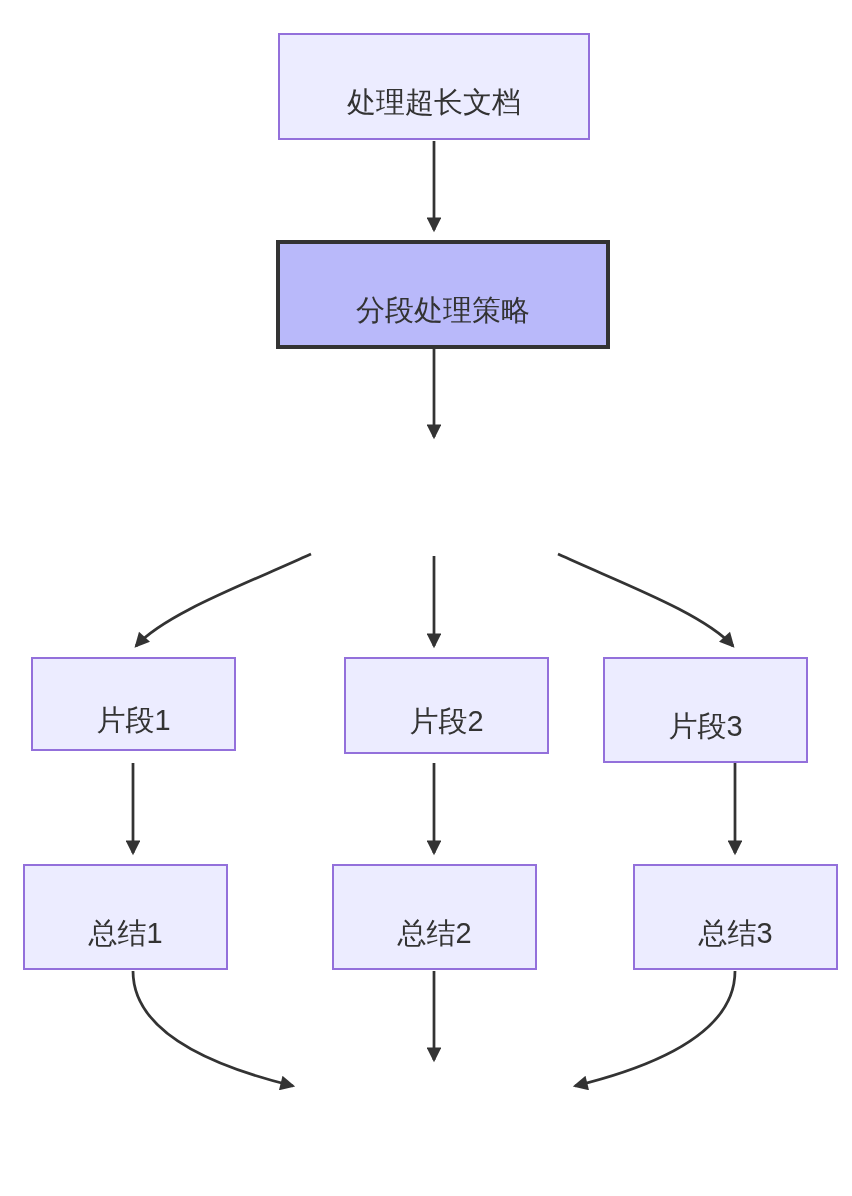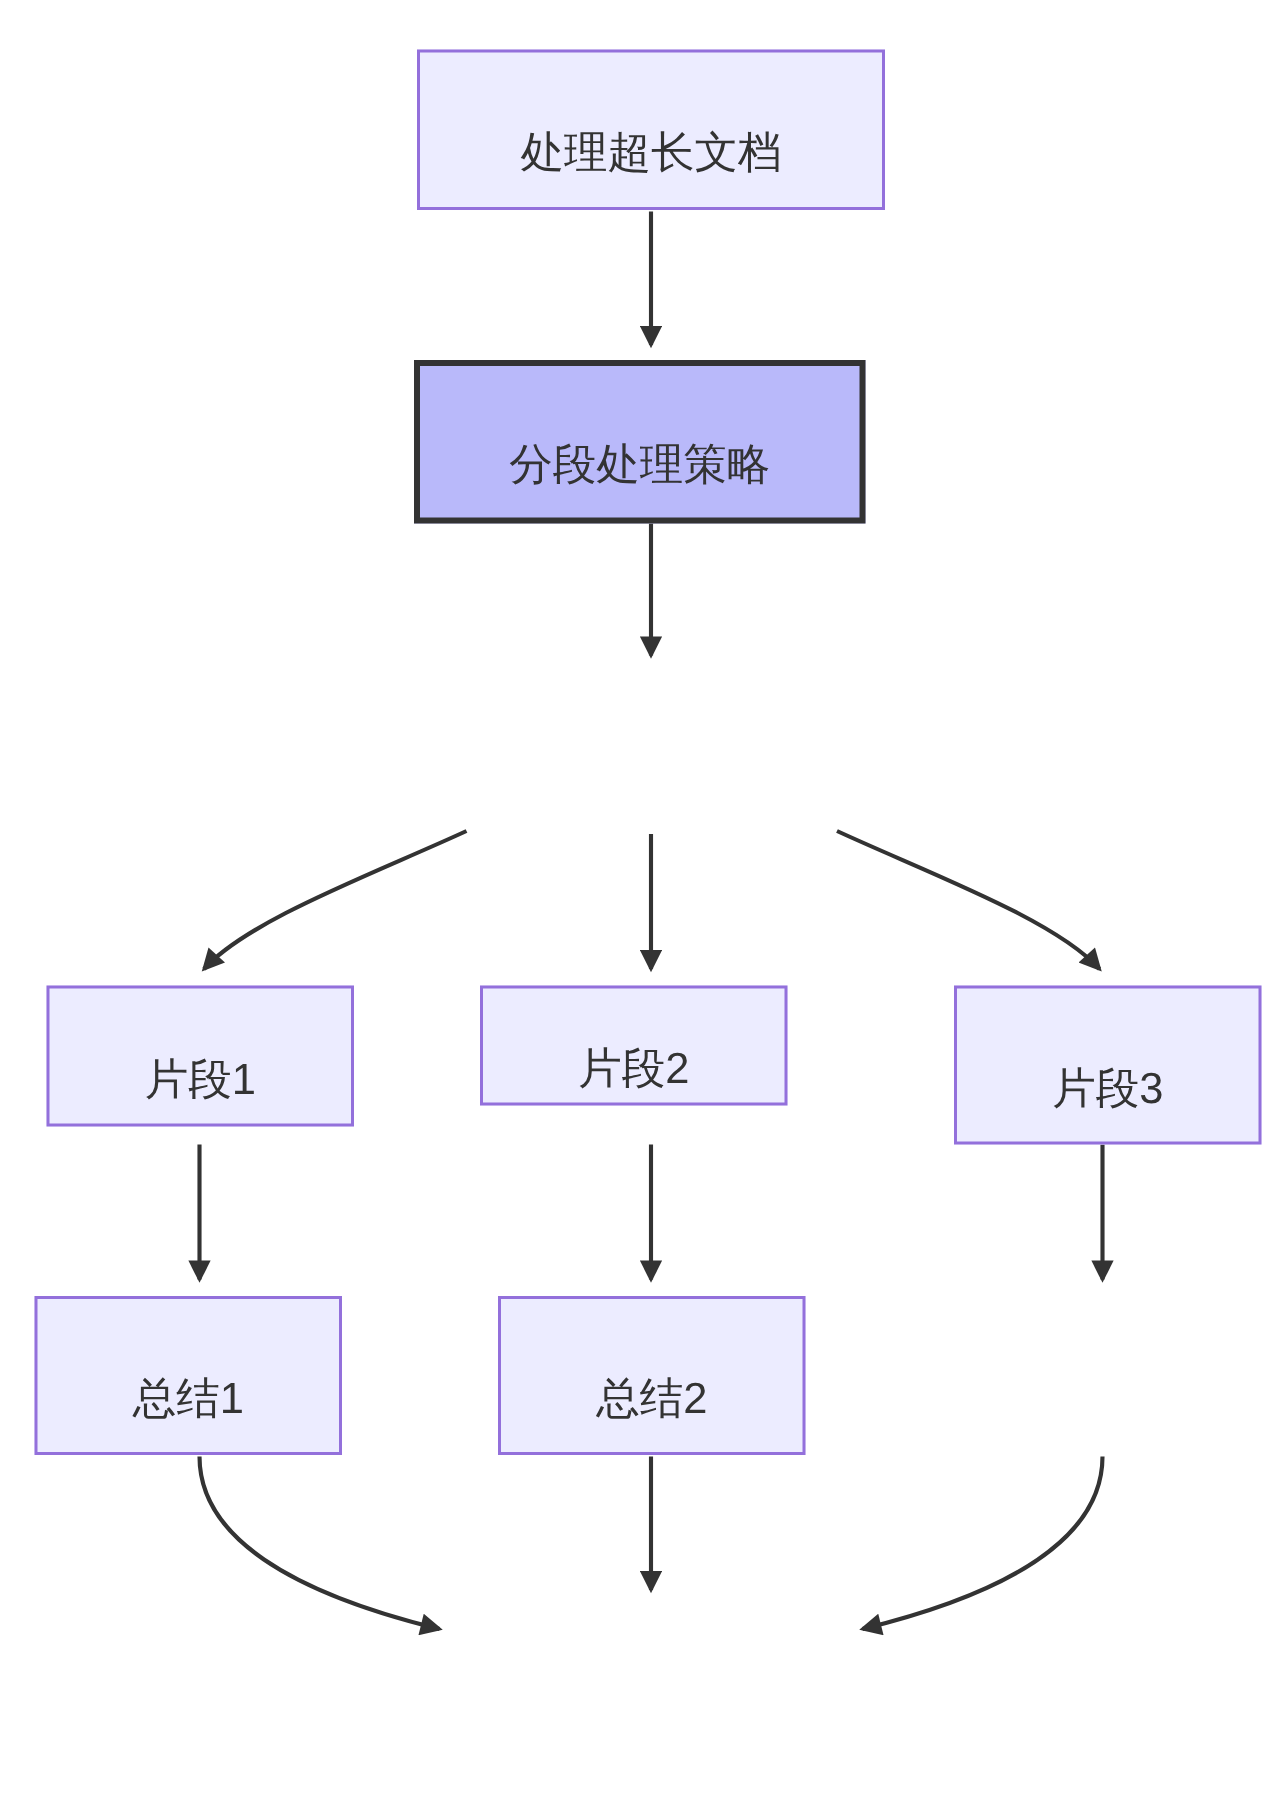--- a/index.html
+++ b/index.html
@@ -88,40 +88,43 @@
     <path class="edge" d="M735,763 L735,853" marker-end="url(#arrow)"></path>
     <path class="edge" d="M133,971 C133,1025 195,1062 293,1086" marker-end="url(#arrow)"></path>
     <path class="edge" d="M434,971 L434,1060" marker-end="url(#arrow)"></path>
     <path class="edge" d="M735,971 C735,1025 673,1062 575,1086" marker-end="url(#arrow)"></path>
   </svg>
 
   <div class="node" style="left:278px; top:33px; width:312px; height:107px">
     <span>处理超长文档</span>
   </div>
 
-  <div class="node highlight" style="left:276px; top:240px; width:301px; height:109px">
+  <div class="node highlight" style="left:276px; top:240px; width:334px; height:109px">
     <span>分段处理策略</span>
   </div>
 
 
   <div class="node" style="left:31px; top:657px; width:205px; height:94px">
     <span>片段1</span>
   </div>
 
-  <div class="node" style="left:320px; top:657px; width:205px; height:80px">
+  <div class="node" style="left:344px; top:657px; width:205px; height:97px">
     <span>片段2</span>
   </div>
 
-  <div class="node" style="left:636px; top:657px; width:205px; height:106px">
+  <div class="node" style="left:603px; top:657px; width:205px; height:106px">
     <span>片段3</span>
   </div>
 
   <div class="node" style="left:23px; top:864px; width:205px; height:106px">
     <span>总结1</span>
   </div>
 
   <div class="node" style="left:332px; top:864px; width:205px; height:106px">
     <span>总结2</span>
   </div>
 
+  <div class="node" style="left:633px; top:864px; width:205px; height:106px">
+    <span>总结3</span>
+  </div>
 
 
 </div>
 
 </body></html>

